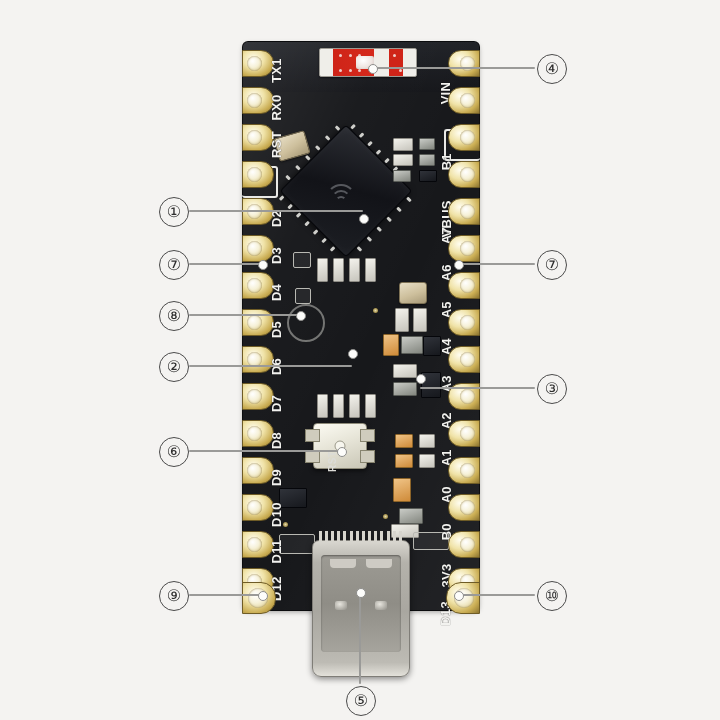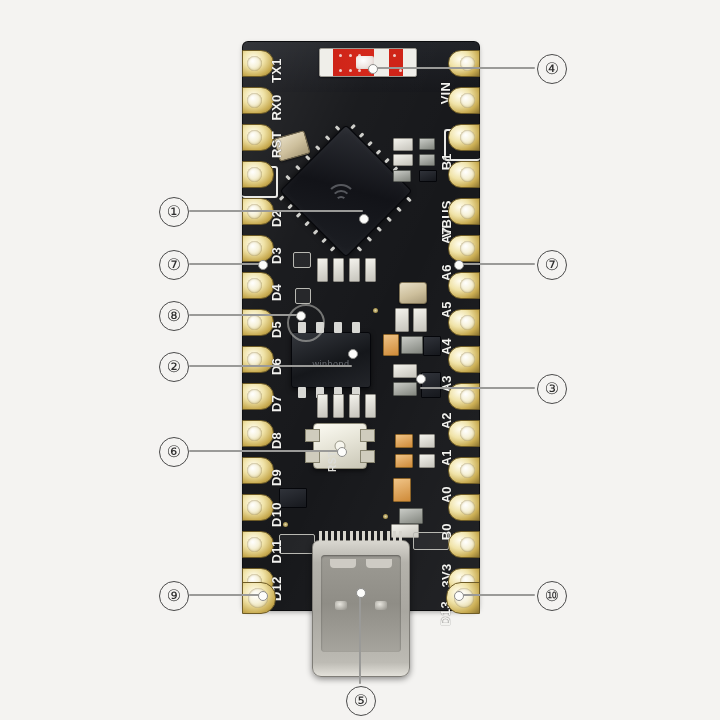--- a/index.html
+++ b/index.html
@@ -169,31 +169,20 @@
         <i style="right:-3px;top:66%;width:5px;height:3px"></i>
           <i style="right:-3px;top:80%;width:5px;height:3px"></i>
       </div>
       <div class="logo">
         <b style="width:26px;height:26px;top:0"></b>
         <b style="width:16px;height:16px;top:6px"></b>
         <b style="width:7px;height:7px;top:12px"></b>
       </div>
     </div>
 
-    <div class="flash">
-      <div class="leg" style="left:6px;top:-11px"></div>
-      <div class="leg" style="left:24px;top:-11px"></div>
-      <div class="leg" style="left:42px;top:-11px"></div>
-      <div class="leg" style="left:60px;top:-11px"></div>
-      <div class="leg" style="left:6px;bottom:-11px"></div>
-      <div class="leg" style="left:24px;bottom:-11px"></div>
-      <div class="leg" style="left:42px;bottom:-11px"></div>
-      <div class="leg" style="left:60px;bottom:-11px"></div>
-      <div class="txt">winbond</div>
-    </div>
 
     <div class="btn">
       <div class="foot" style="left:-9px;top:5px"></div>
       <div class="foot" style="right:-9px;top:5px"></div>
       <div class="foot" style="left:-9px;bottom:5px"></div>
       <div class="foot" style="right:-9px;bottom:5px"></div>
       <div class="dot"></div>
     </div>
     <div class="silktxt" style="left:84px;top:430px;transform:rotate(-90deg);transform-origin:left top;">RST</div>
 

